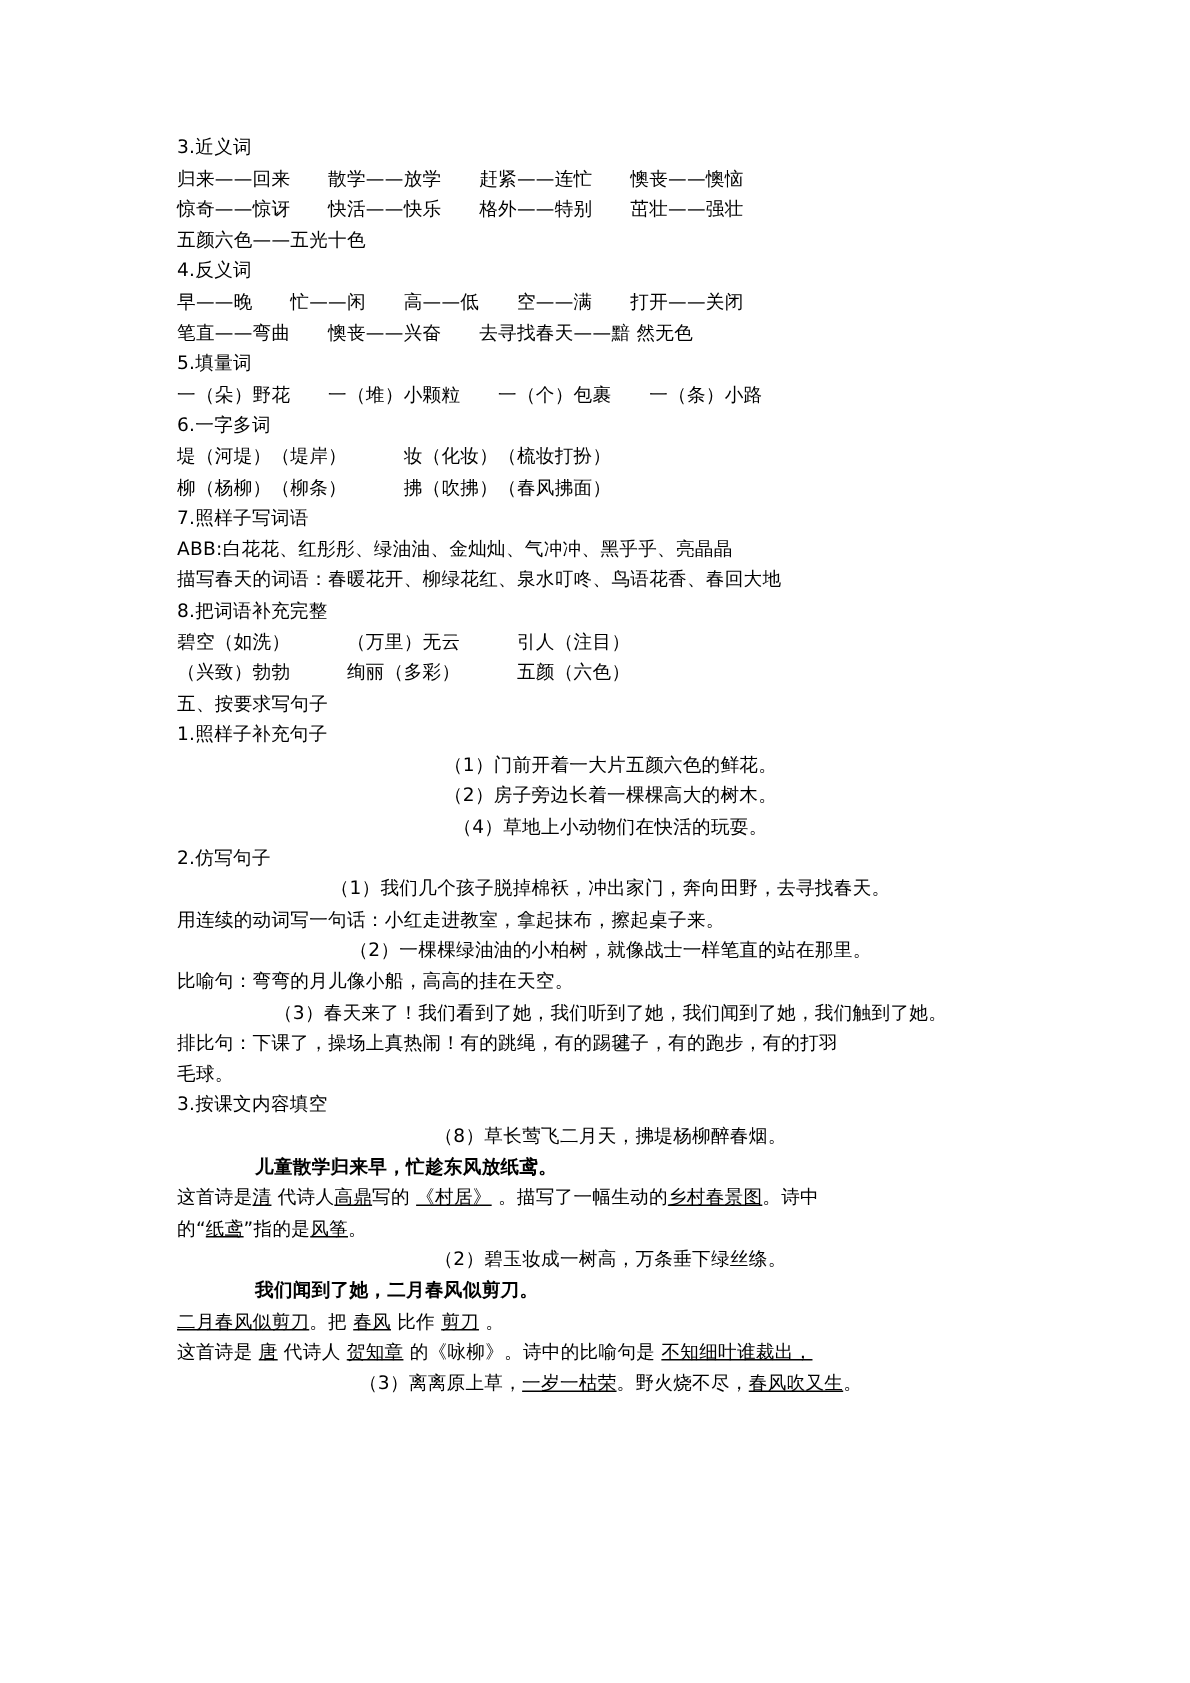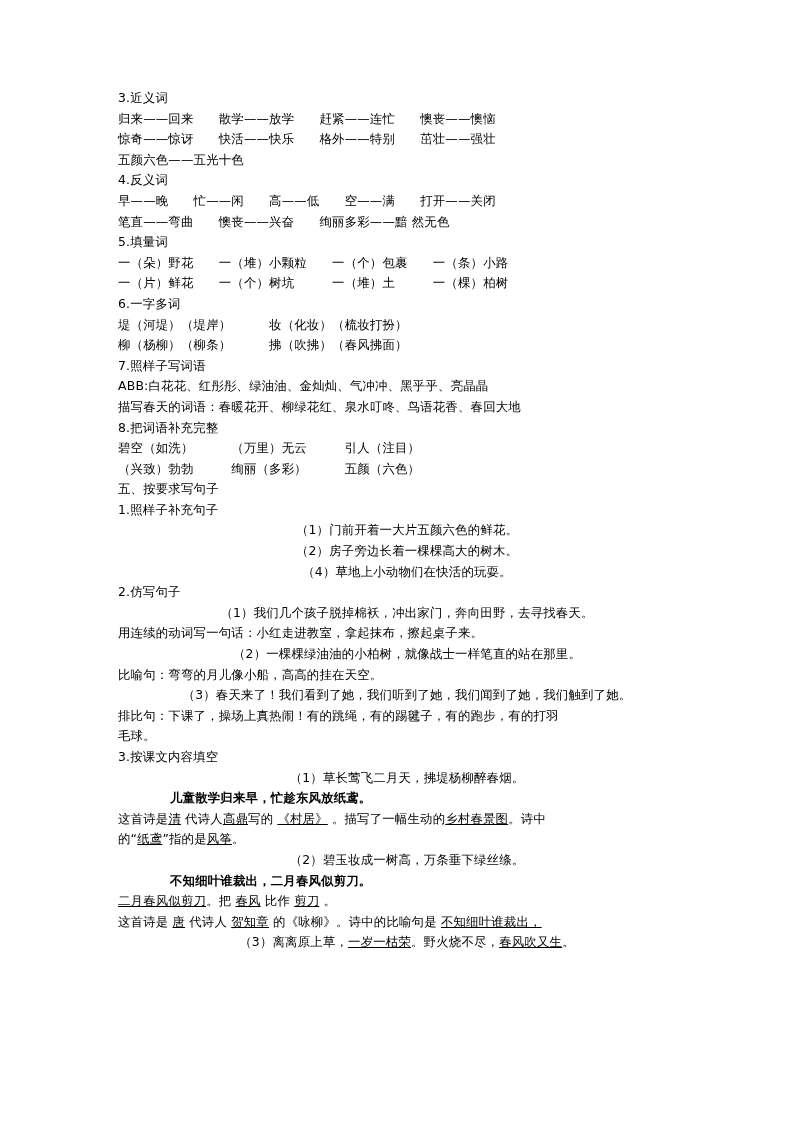--- a/index.html
+++ b/index.html
@@ -39,24 +39,23 @@
 <body>
 
 <div class="page">
   <div class="doc" id="doc-body">
       <div class="line heading">3.近义词</div>
       <div class="line ">归来——回来　　散学——放学　　赶紧——连忙　　懊丧——懊恼</div>
       <div class="line ">惊奇——惊讶　　快活——快乐　　格外——特别　　茁壮——强壮</div>
       <div class="line ">五颜六色——五光十色</div>
       <div class="line heading">4.反义词</div>
       <div class="line ">早——晚　　忙——闲　　高——低　　空——满　　打开——关闭</div>
-      <div class="line ">笔直——弯曲　　懊丧——兴奋　　绚丽多彩——黯 然无色</div>
+      <div class="line ">笔直——弯曲　　懊丧——兴奋　　去寻找春天——黯 然无色</div>
       <div class="line heading">5.填量词</div>
       <div class="line ">一（朵）野花　　一（堆）小颗粒　　一（个）包裹　　一（条）小路</div>
-      <div class="line ">一（片）鲜花　　一（个）树坑　　　一（堆）土　　　一（棵）柏树</div>
       <div class="line heading">6.一字多词</div>
       <div class="line ">堤（河堤）（堤岸）　　　妆（化妆）（梳妆打扮）</div>
       <div class="line ">柳（杨柳）（柳条）　　　拂（吹拂）（春风拂面）</div>
       <div class="line heading">7.照样子写词语</div>
       <div class="line ">ABB:白花花、红彤彤、绿油油、金灿灿、气冲冲、黑乎乎、亮晶晶</div>
       <div class="line ">描写春天的词语：春暖花开、柳绿花红、泉水叮咚、鸟语花香、春回大地</div>
       <div class="line heading">8.把词语补充完整</div>
       <div class="line ">碧空（如洗）　　　（万里）无云　　　引人（注目）</div>
       <div class="line ">（兴致）勃勃　　　绚丽（多彩）　　　五颜（六色）</div>
       <div class="line heading">五、按要求写句子</div>
@@ -66,23 +65,23 @@
       <div class="line ind-1em">（4）草地上小动物们在快活的玩耍。</div>
       <div class="line heading">2.仿写句子</div>
       <div class="line ind-1em">（1）我们几个孩子脱掉棉袄，冲出家门，奔向田野，去寻找春天。</div>
       <div class="line ">用连续的动词写一句话：小红走进教室，拿起抹布，擦起桌子来。</div>
       <div class="line ind-1em">（2）一棵棵绿油油的小柏树，就像战士一样笔直的站在那里。</div>
       <div class="line ">比喻句：弯弯的月儿像小船，高高的挂在天空。</div>
       <div class="line ind-1em">（3）春天来了！我们看到了她，我们听到了她，我们闻到了她，我们触到了她。</div>
       <div class="line ">排比句：下课了，操场上真热闹！有的跳绳，有的踢毽子，有的跑步，有的打羽</div>
       <div class="line ">毛球。</div>
       <div class="line heading">3.按课文内容填空</div>
-      <div class="line ind-1em">（1）草长莺飞二月天，拂堤杨柳醉春烟。</div>
+      <div class="line ind-1em">（8）草长莺飞二月天，拂堤杨柳醉春烟。</div>
       <div class="line ind-4em">儿童散学归来早，忙趁东风放纸鸢。</div>
       <div class="line "><span>这首诗是</span><span class="u">清</span><span> 代诗人</span><span class="u">高鼎</span><span>写的 </span><span class="u">《村居》</span><span> 。描写了一幅生动的</span><span class="u">乡村春景图</span><span>。诗中</span></div>
       <div class="line "><span>的“</span><span class="u">纸鸢</span><span>”指的是</span><span class="u">风筝</span><span>。</span></div>
       <div class="line ind-1em">（2）碧玉妆成一树高，万条垂下绿丝绦。</div>
-      <div class="line ind-4em">不知细叶谁裁出，二月春风似剪刀。</div>
+      <div class="line ind-4em">我们闻到了她，二月春风似剪刀。</div>
       <div class="line "><span class="u">二月春风似剪刀</span><span>。把 </span><span class="u">春风</span><span> 比作 </span><span class="u">剪刀</span><span> 。</span></div>
       <div class="line "><span>这首诗是 </span><span class="u">唐</span><span> 代诗人 </span><span class="u">贺知章</span><span> 的《咏柳》。诗中的比喻句是 </span><span class="u">不知细叶谁裁出，</span></div>
       <div class="line ind-1em"><span>（3）离离原上草，</span><span class="u">一岁一枯荣</span><span>。野火烧不尽，</span><span class="u">春风吹又生</span><span>。</span></div>
     </div>
 </div>
 
 </body></html>

